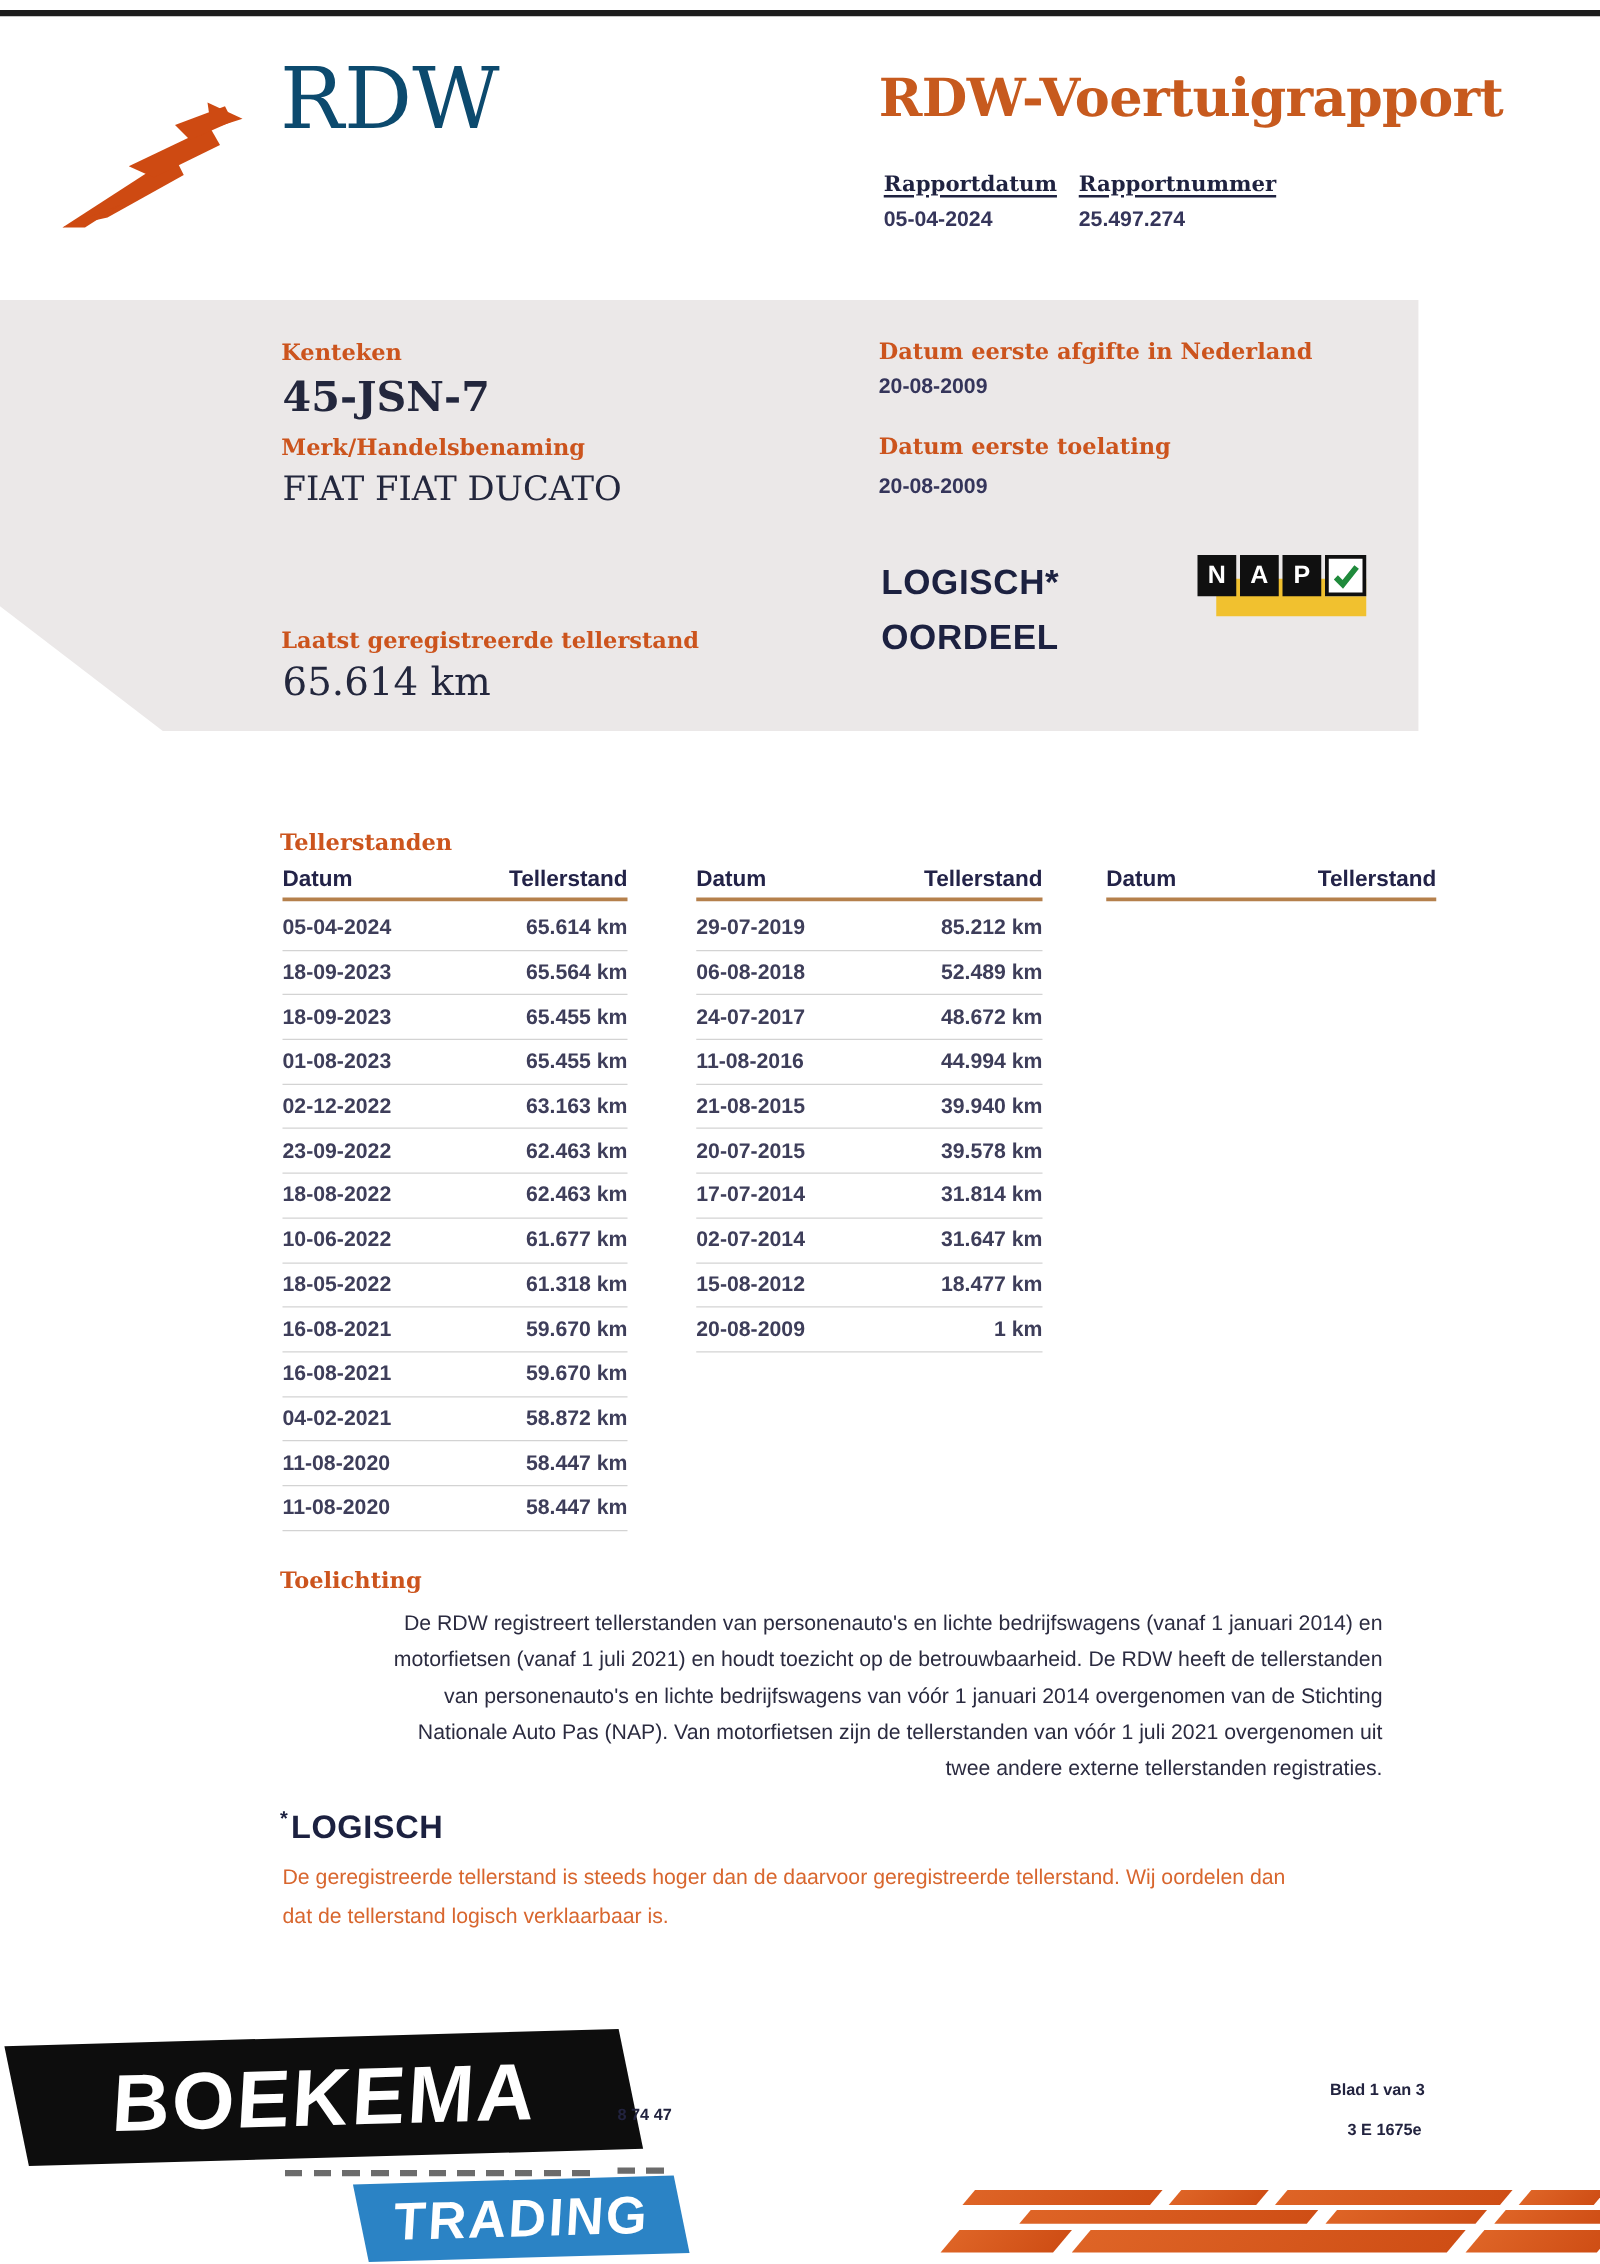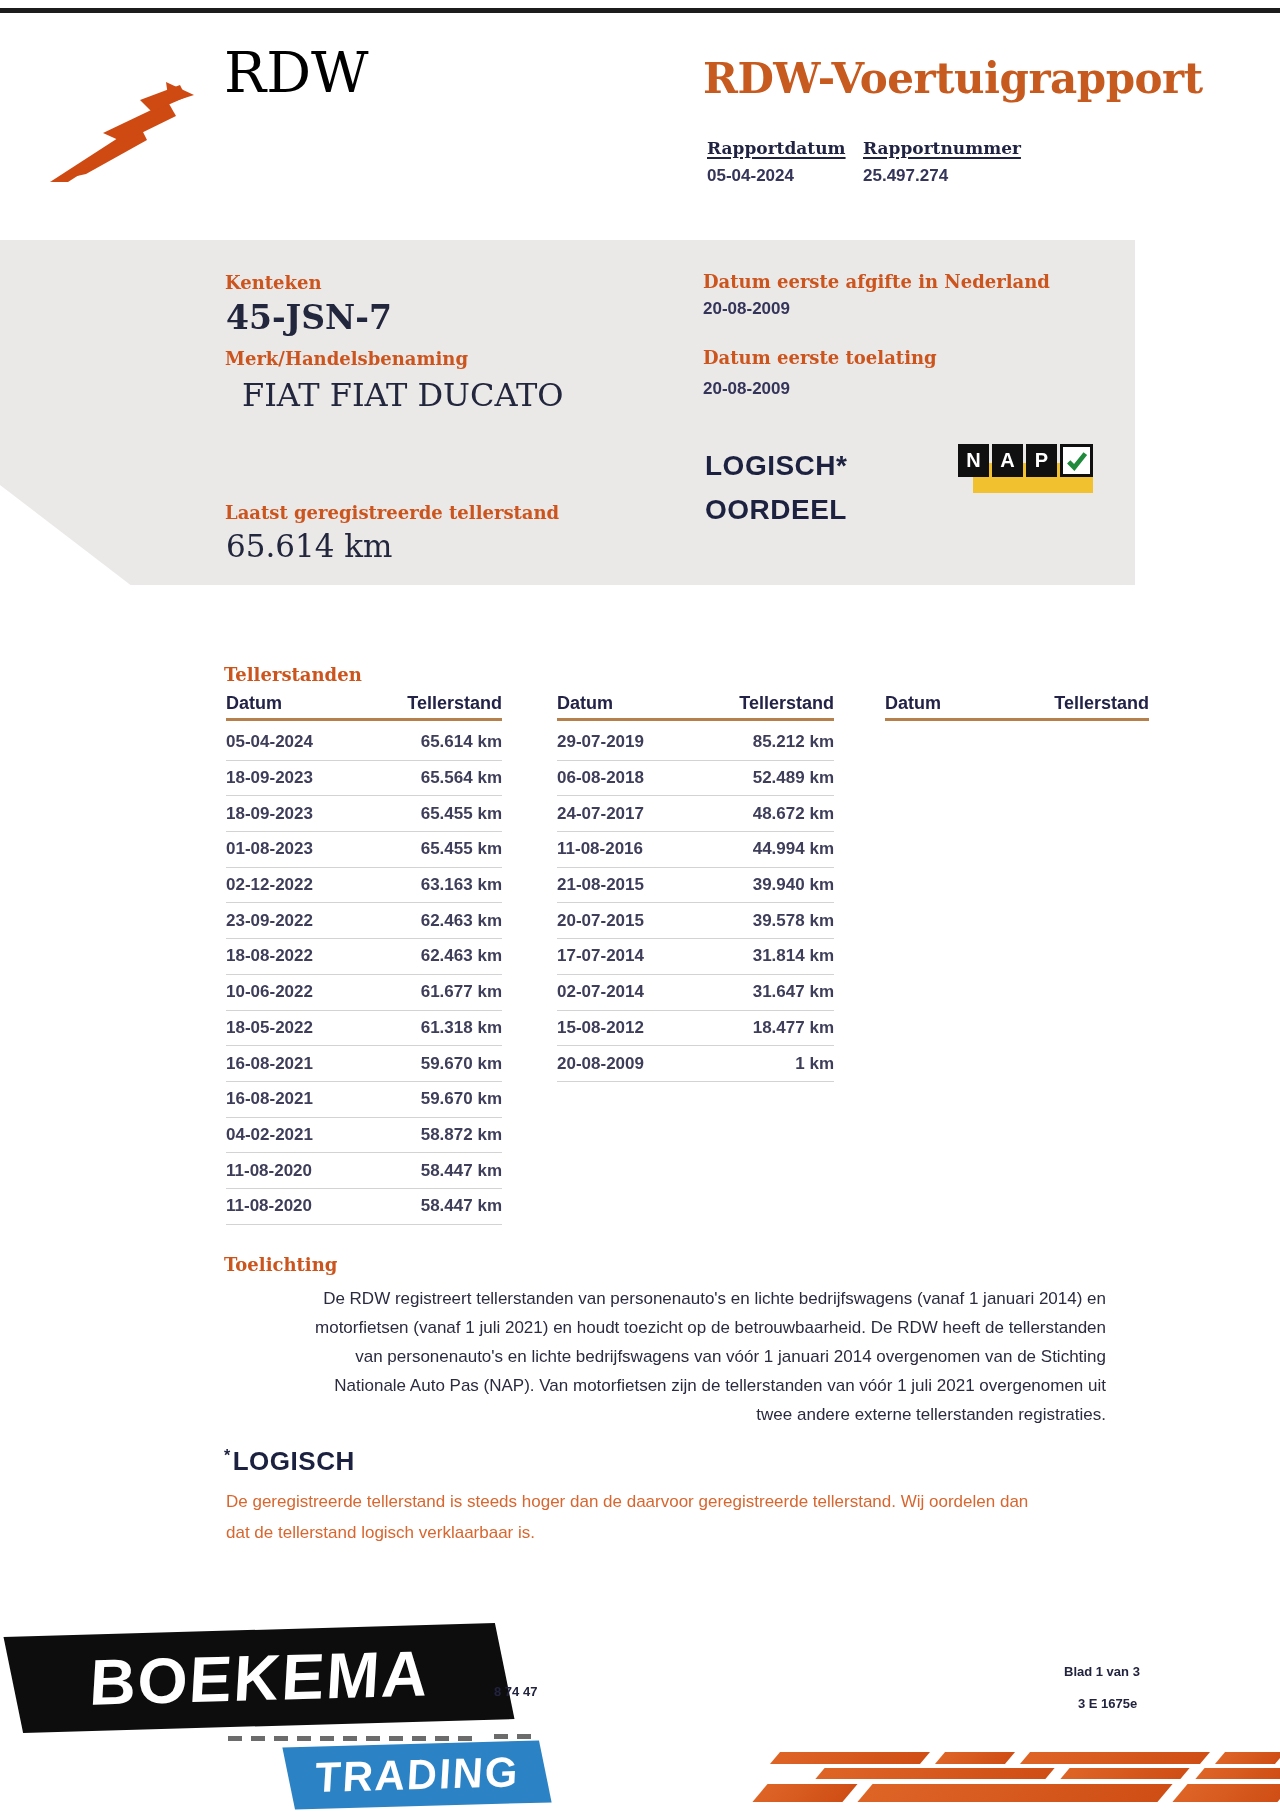--- a/index.html
+++ b/index.html
@@ -8,36 +8,36 @@
     font-family:"Liberation Sans",sans-serif;overflow:hidden;
     color:var(--dark-navy,#1f2240);
   }
   .abs{position:absolute;}
 
   
   .top-line{left:0;top:8px;width:1280px;height:5px;background:#1c1c1c;}
 
   
   .rdw-wordmark{left:224px;top:44px;font-family:"DejaVu Serif","Liberation Serif",serif;
-    font-size:56px;font-weight:400;color:#000000;line-height:1.05;}
+    font-size:68px;font-weight:400;color:#0c4a6e;line-height:1.05;}
   .report-title{left:703px;top:54px;font-family:"DejaVu Serif","Liberation Serif",serif;
     font-size:42px;font-weight:700;color:var(--title-orange,#c75a1e);letter-spacing:-0.5px;}
   .slab-label{font-family:"DejaVu Serif","Liberation Serif",serif;font-size:17px;font-weight:700;
     color:var(--dark-navy,#1f2240);}
   .slab-label.underlined{text-decoration:underline;text-decoration-thickness:2px;text-underline-offset:3px;}
   .sans-value{font-size:17px;font-weight:700;color:#35355a;}
 
   
   .vehicle-panel{left:0;top:240px;width:1135px;height:345px;background:var(--panel-gray,#ebe8e8);
     clip-path:polygon(0% 0%,100% 0%,100% 100%,11.5% 100%,0% 71%);}
   .orange-label{font-family:"DejaVu Serif","Liberation Serif",serif;font-size:18px;font-weight:700;
     color:var(--accent-orange,#cc541d);}
   .serif-value{font-family:"DejaVu Serif","Liberation Serif",serif;color:#23273d;}
   .kenteken-value{font-size:33px;font-weight:700;}
-  .merk-value{font-size:32px;font-weight:400;margin-left:16px;}
+  .merk-value{font-size:27px;font-weight:400;}
   .km-value{font-size:31px;font-weight:400;}
   .oordeel-line{font-size:28px;font-weight:700;color:#1c2140;letter-spacing:0.5px;}
 
   
   .nap{left:958px;top:444px;width:135px;height:50px;}
   .nap-yellow{position:absolute;left:15px;top:19px;width:120px;height:30px;
     background:var(--nap-yellow,#f1c12f);}
   .nap-tiles{position:absolute;left:0;top:0;display:flex;gap:3px;}
   .nap-tile{width:31px;height:33px;background:#101010;color:#ffffff;display:flex;
     align-items:center;justify-content:center;font-size:20px;font-weight:700;}

